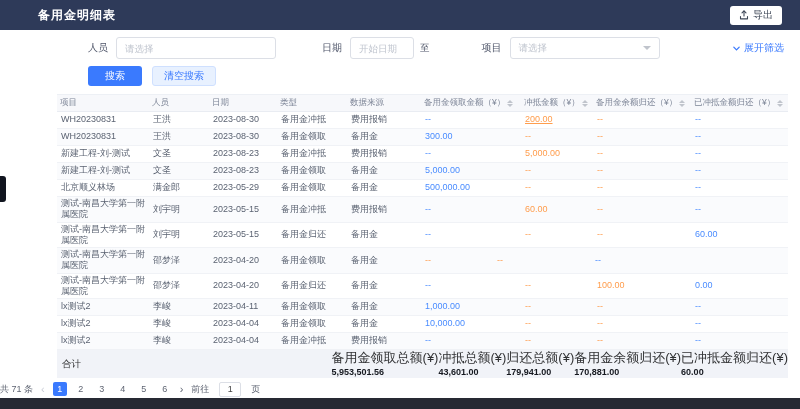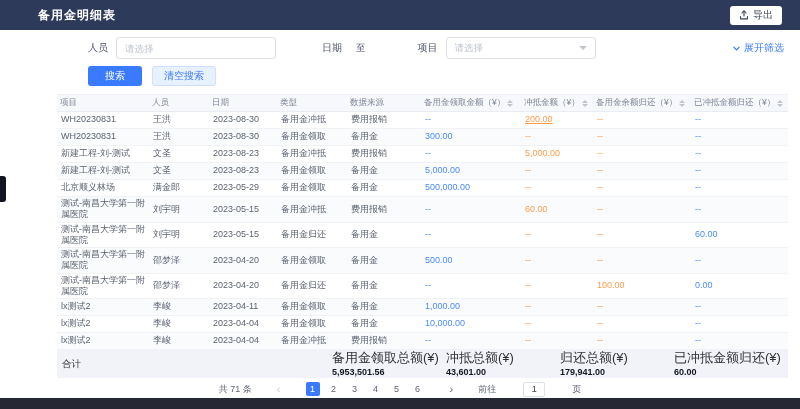--- a/index.html
+++ b/index.html
@@ -54,21 +54,21 @@
   .c0{width:92px}.c1{width:60px}.c2{width:68px}.c3{width:70px}.c4{width:74px}
   .c5{width:100px}.c6{width:72px}.c7{width:98px}.c8{width:94px}
   
   .summary { display:flex; align-items:center; margin:0 12px 0 57px; height:28px; background:#f1f3f8; }
   .sum-label { width:275px; padding-left:5px; font-size:9.5px; color:#303133; }
   .sum-stats { flex:1; display:flex; align-items:center; }
   .stat { flex:1; line-height:1.15; }
   .stat-label { font-size:13px; color:#303133; white-space:nowrap; }
   .stat-value { font-size:9px; font-weight:bold; color:#15181f; margin-top:1px; }
   
-  .pagination { height:22px; display:flex; align-items:center; justify-content:center; gap:25px;
+  .pagination { height:22px; display:flex; align-items:center; gap:8px;
     font-size:9px; color:#5f6573; }
   .pg-arrow { font-size:11px; line-height:1; cursor:pointer; }
   .pg-prev { color:#c9cdd6; }
   .pg-next { color:#5f6573; }
   .page-list { display:flex; align-items:center; gap:7px; }
   .page { min-width:14px; height:14px; display:flex; align-items:center; justify-content:center;
     cursor:pointer; border-radius:2px; color:#5f6573; }
   .page.active { background:#3a7afe; color:#fff; }
   .goto-input { width:22px; height:15px; border:1px solid #dcdfe6; border-radius:2px;
     font-size:9px; text-align:center; color:#444; outline:none; margin:0 2px; }
@@ -96,20 +96,21 @@
 
 <div class="drawer-handle"></div>
 
 <div class="filter-bar">
   <div class="f-group">
     <span class="f-label">人员</span>
     <input class="f-input person-input" placeholder="请选择" style="">
   </div>
   <div class="f-group g-date">
     <span class="f-label">日期</span>
+    <input class="f-input date-input" placeholder="开始日期" style="">
     <span class="date-sep">至</span>
   </div>
   <div class="f-group g-project">
     <span class="f-label">项目</span>
     <div class="f-select">
       <span>请选择</span>
       <span class="sel-caret"></span>
     </div>
   </div>
   <div class="expand-link">
@@ -250,21 +251,20 @@
         <div class="td c6" style="color: rgb(255, 157, 77);">--</div>
         <div class="td c7" style="color: rgb(255, 157, 77);">--</div>
         <div class="td c8" style="color: rgb(74, 140, 255);">60.00</div>
       </div>
       <div class="tr alt">
         <div class="td c0">测试-南昌大学第一附属医院</div>
         <div class="td c1">邵梦泽</div>
         <div class="td c2">2023-04-20</div>
         <div class="td c3">备用金领取</div>
         <div class="td c4">备用金</div>
-        <div class="td c5" style="color: rgb(74, 140, 255);">500.00</div>
         <div class="td c6" style="color: rgb(255, 157, 77);">--</div>
         <div class="td c7" style="color: rgb(255, 157, 77);">--</div>
         <div class="td c8" style="color: rgb(74, 140, 255);">--</div>
       </div>
       <div class="tr">
         <div class="td c0">测试-南昌大学第一附属医院</div>
         <div class="td c1">邵梦泽</div>
         <div class="td c2">2023-04-20</div>
         <div class="td c3">备用金归还</div>
         <div class="td c4">备用金</div>
@@ -316,20 +316,24 @@
         <div class="stat-label">备用金领取总额(¥)</div>
         <div class="stat-value">5,953,501.56</div>
       </div>
       <div class="stat">
         <div class="stat-label">冲抵总额(¥)</div>
         <div class="stat-value">43,601.00</div>
       </div>
       <div class="stat">
         <div class="stat-label">归还总额(¥)</div>
         <div class="stat-value">179,941.00</div>
+      </div>
+      <div class="stat">
+        <div class="stat-label">备用金余额归还(¥)</div>
+        <div class="stat-value">170,881.00</div>
       </div>
       <div class="stat">
         <div class="stat-label">已冲抵金额归还(¥)</div>
         <div class="stat-value">60.00</div>
       </div>
     </div>
 </div>
 
 <div class="pagination">
   <span>共 71 条</span>

